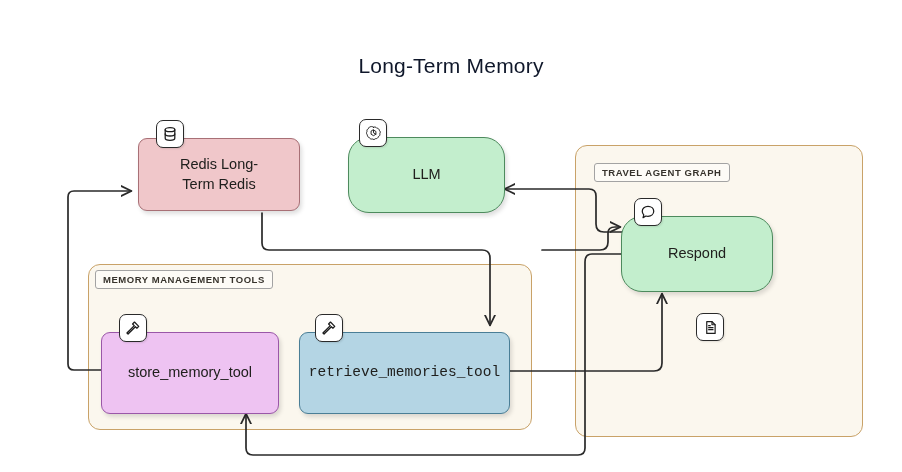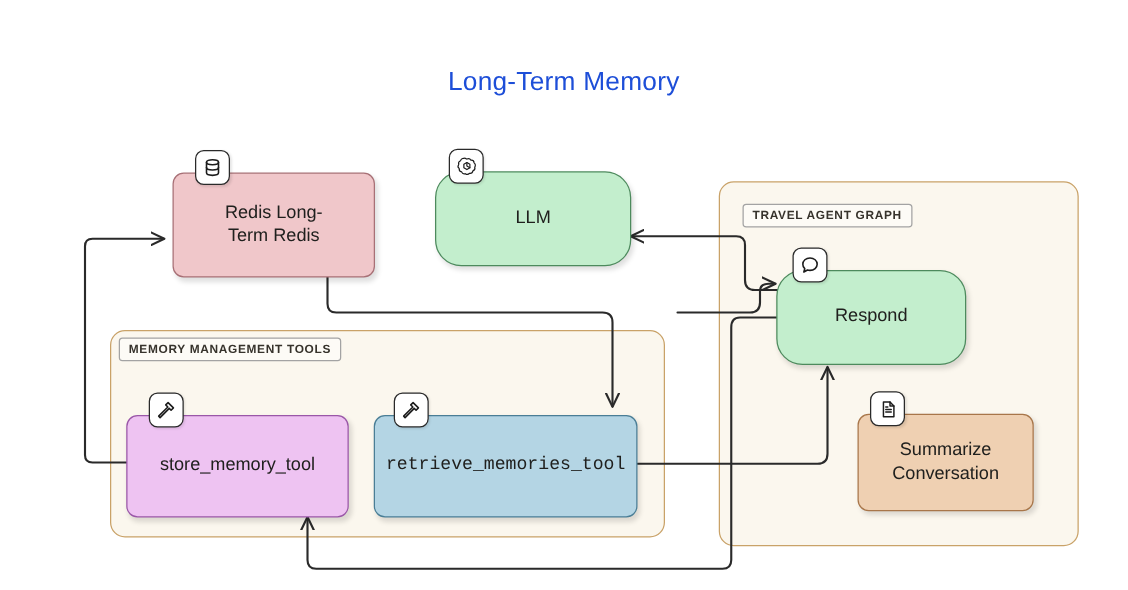--- a/index.html
+++ b/index.html
@@ -10,21 +10,21 @@
     overflow:hidden;
     position:relative;
   }
   #stage{position:absolute;left:0;top:0;width:902px;height:472px;}
 
   
   #title{
     position:absolute;left:0;top:54px;width:902px;
     text-align:center;
     font-size:21px;
-    color:#1d4ed8;
+    color:#0f172a;
     letter-spacing:.2px;
     font-weight:400;
   }
 
   
   #edges{position:absolute;left:0;top:0;width:902px;height:472px;}
 
   
   .group{
     position:absolute;
@@ -117,21 +117,21 @@
     <path d="M 621 254 L 592 254 Q 585 254 585 262 L 585 448 Q 585 455 578 455 L 253 455 Q 246 455 246 448 L 246 414" fill="none" stroke="#2a2a2a" stroke-width="1.7" stroke-linecap="round" stroke-linejoin="round" marker-end="url(#ah)"></path>
   </svg>
 
   <div class="badge" style="left:156px;top:120px;">
     <svg width="16" height="16" viewBox="0 0 24 24" fill="none" stroke="#1c1c1c" stroke-width="1.9" stroke-linecap="round" stroke-linejoin="round">
       <ellipse cx="12" cy="5.6" rx="7.2" ry="3"></ellipse>
       <path d="M4.8 5.6 V18.4 C4.8 20.1 8 21.4 12 21.4 C16 21.4 19.2 20.1 19.2 18.4 V5.6"></path>
       <path d="M4.8 12 C4.8 13.7 8 15 12 15 C16 15 19.2 13.7 19.2 12"></path>
     </svg>
   </div>
-  <div class="node n-pink" style="left:138px;top:138px;width:162px;height:84px;">
+  <div class="node n-pink" style="left:138px;top:138px;width:162px;height:73px;">
     <span>
       <span class="label">Redis Long-</span>
       <span class="label">Term Redis</span>
     </span>
   </div>
 
   <div class="badge" style="left:359px;top:119px;">
     <svg width="17" height="17" viewBox="0 0 24 24" fill="none" stroke="#1c1c1c" stroke-width="1.35" stroke-linecap="round" stroke-linejoin="round">
       <path d="M12 3.2 C13.6 2.3 15.7 2.9 16.6 4.5 C18.4 4.3 20 5.7 20.2 7.5
                C21.7 8.6 22 10.8 20.9 12.3 C21.4 14 20.5 15.9 18.8 16.5
@@ -176,20 +176,14 @@
     <span class="label">Respond</span>
   </div>
 
   <div class="badge" style="left:696px;top:313px;">
     <svg width="15" height="15" viewBox="0 0 24 24" fill="none" stroke="#1c1c1c" stroke-width="1.9" stroke-linecap="round" stroke-linejoin="round">
       <path d="M6 2.6 L14.4 2.6 L19.4 7.6 L19.4 21.4 L6 21.4 Z"></path>
       <path d="M14.4 2.6 L14.4 7.6 L19.4 7.6"></path>
       <path d="M9 12.2 L16 12.2 M9 15.4 L16 15.4 M9 9 L11.6 9"></path>
     </svg>
   </div>
-  <div class="node n-tan" style="left:686px;top:331px;width:141px;height:78px;">
-    <span>
-      <span class="label">Summarize</span>
-      <span class="label">Conversation</span>
-    </span>
-  </div>
 
 </div>
 
 </body></html>

